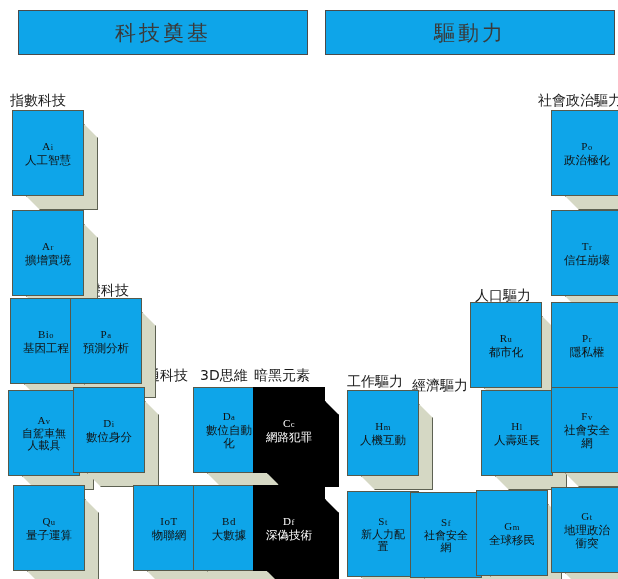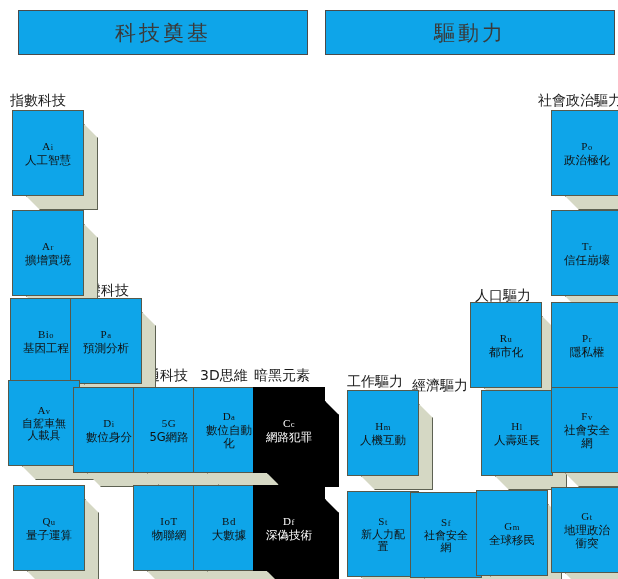--- a/index.html
+++ b/index.html
@@ -134,41 +134,34 @@
         <div class="label">基因工程</div>
       </div>
     </div>
     <div class="card" style="left: 70px; top: 298px;">
       <div class="body"></div>
       <div class="face">
         <div class="code"><span>P</span><span class="sm">a</span></div>
         <div class="label">預測分析</div>
       </div>
     </div>
-    <div class="card" style="left: 8px; top: 380px;">
+    <div class="card" style="left: 8px; top: 390px;">
       <div class="body"></div>
       <div class="face">
         <div class="code"><span>A</span><span class="sm">v</span></div>
         <div class="label tight">自駕車無人載具</div>
       </div>
     </div>
     <div class="card" style="left: 73px; top: 387px;">
       <div class="body"></div>
       <div class="face">
         <div class="code"><span>D</span><span class="sm">i</span></div>
         <div class="label">數位身分</div>
       </div>
     </div>
-    <div class="card" style="left: 133px; top: 387px;">
-      <div class="body"></div>
-      <div class="face">
-        <div class="code"><span>5G</span><span class="sm"></span></div>
-        <div class="label">5G網路</div>
-      </div>
-    </div>
     <div class="card" style="left: 193px; top: 387px;">
       <div class="body"></div>
       <div class="face">
         <div class="code"><span>D</span><span class="sm">a</span></div>
         <div class="label">數位自動化</div>
       </div>
     </div>
     <div class="card dark" style="left: 253px; top: 387px;">
       <div class="body"></div>
       <div class="face">

